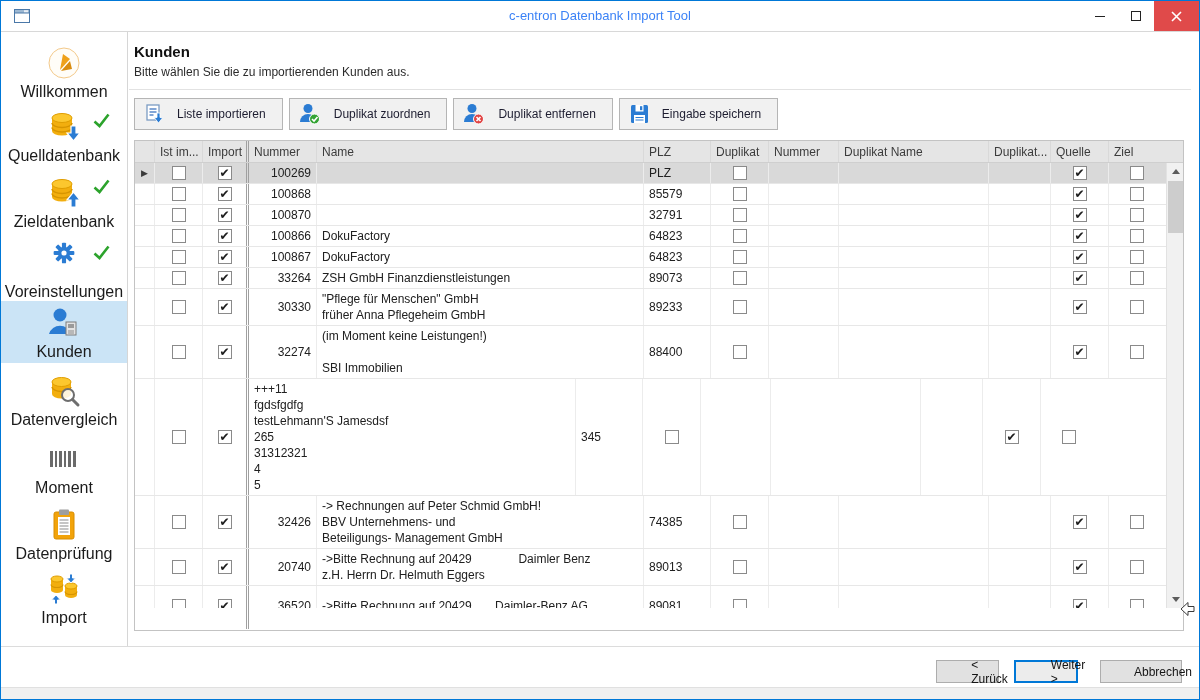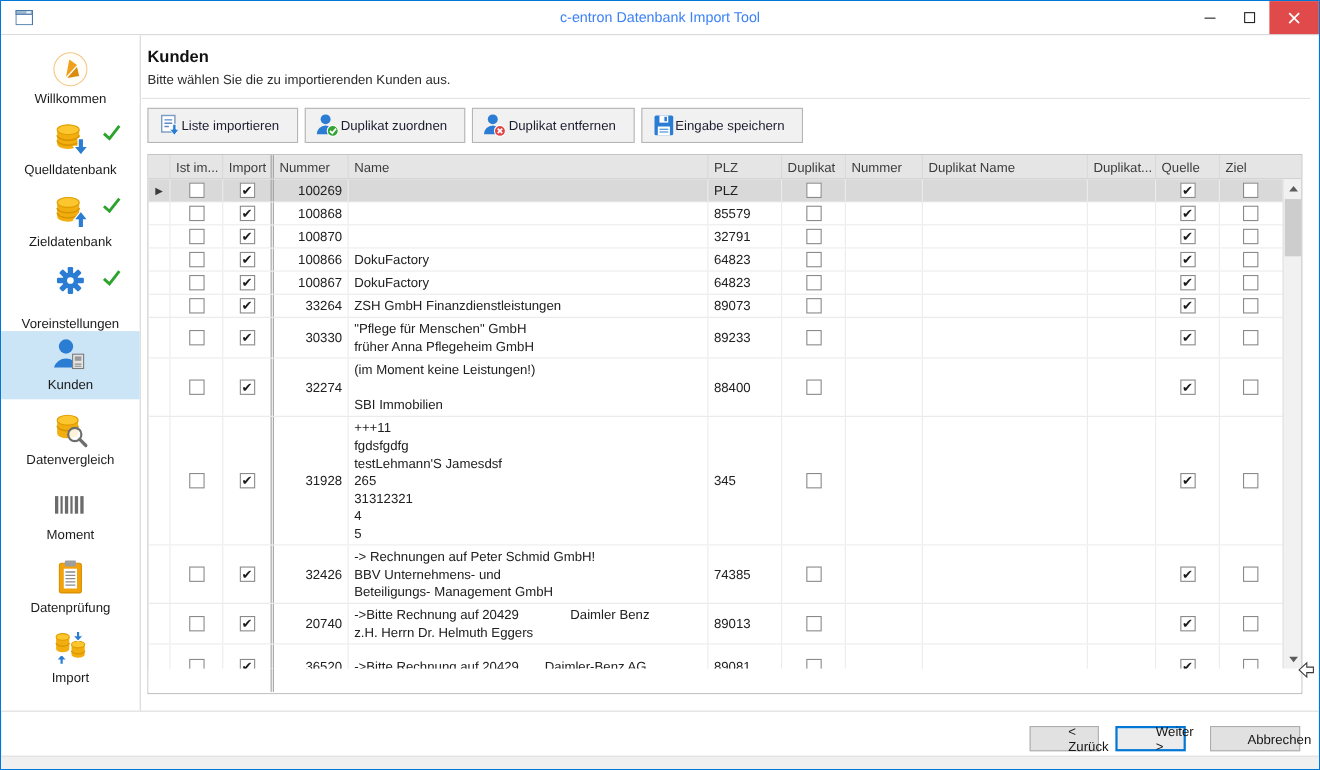--- a/index.html
+++ b/index.html
@@ -13,31 +13,31 @@
   .win-controls { position:absolute; right:0; top:0; height:30px; display:flex; }
   .win-btn { width:36px; height:30px; display:flex; align-items:center; justify-content:center; }
   .win-btn.close { width:45px; background:#e04a4a; }
   .glyph-min { width:10px; height:1px; background:#222; display:block; }
   .glyph-max { width:10px; height:10px; border:1px solid #222; display:block; }
 
   
   .sidebar { position:absolute; left:0; top:31px; width:127px; height:614px; background:#fff; border-right:1px solid #d6d6d6; }
   .side-item { position:absolute; left:0; width:126px; display:flex; flex-direction:column; align-items:center; padding-top:5px; cursor:default; }
   .side-item.selected { background:#cbe4f6; }
-  .side-label { font-size:12px; color:#1b1b1b; margin-top:3px; }
+  .side-label { font-size:16px; color:#1b1b1b; margin-top:3px; }
   .side-check { position:absolute; right:17px; top:8px; }
 
   
   .page-title { position:absolute; left:133px; top:42px; font-size:15px; font-weight:bold; color:#111; }
   .page-subtitle { position:absolute; left:133px; top:64px; font-size:12px; color:#2b2b2b; }
   .header-sep { position:absolute; left:128px; right:8px; top:88px; height:1px; background:#e2e2e2; }
 
   
   .toolbar { position:absolute; left:133px; top:97px; display:flex; gap:6px; }
-  .tool-btn { height:32px; padding:0 16px 0 8px; display:flex; align-items:center; gap:0; background:#f1f1f1; border:1px solid #b5b5b5; font-size:12px; color:#1d1d30; cursor:default; }
+  .tool-btn { height:32px; padding:0 16px 0 8px; display:flex; align-items:center; gap:12px; background:#f1f1f1; border:1px solid #b5b5b5; font-size:12px; color:#1d1d30; cursor:default; }
 
   
   .grid { position:absolute; left:133px; top:139px; width:1050px; height:491px; border:1px solid #c3c3c3; background:#fff; }
   .t-head { display:flex; height:22px; background:#e5e5e5; border-bottom:1px solid #cfcfcf; }
   .th { display:flex; align-items:center; padding:2px 5px; font-size:12px; color:#3c3c3c; border-right:1px solid #d9d9d9; overflow:hidden; white-space:nowrap; }
   .t-body { position:relative; height:445px; overflow:hidden; }
   .t-row { display:flex; align-items:stretch; width:1033px; min-height:21px; border-bottom:1px solid #e7e7e7; background:#fff; }
   .t-row.selected { background:#d9d9d9; }
   .td { display:flex; align-items:center; padding:2px 5px; font-size:12px; color:#202020; border-right:1px solid #ececec; overflow:hidden; }
   .td.center { justify-content:center; }
@@ -493,21 +493,20 @@
             </div>
           </div>
           <div class="t-row">
             <div class="td center c-ind"></div>
             <div class="td center c-istim">
               <span class="cb"></span>
             </div>
             <div class="td center c-import col-sep">
               <span class="cb">✔</span>
             </div>
-            <div class="td right c-num">31928</div>
             <div class="td c-name">
               <span class="name-text">+++11
 fgdsfgdfg
 testLehmann'S Jamesdsf
 265
 31312321
 4
 5</span>
             </div>
             <div class="td c-plz">345</div>

